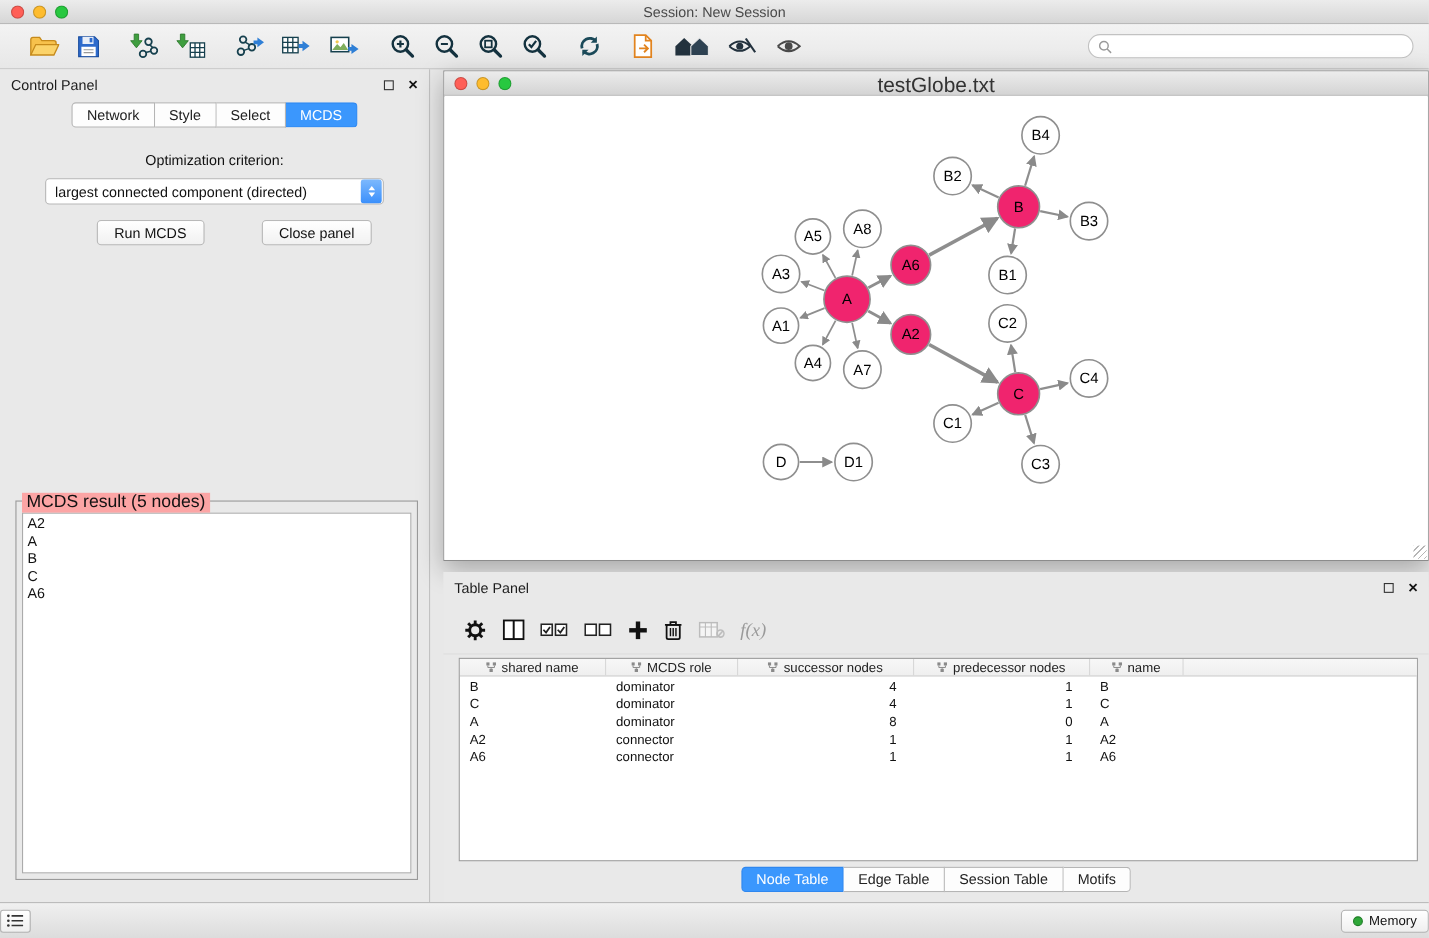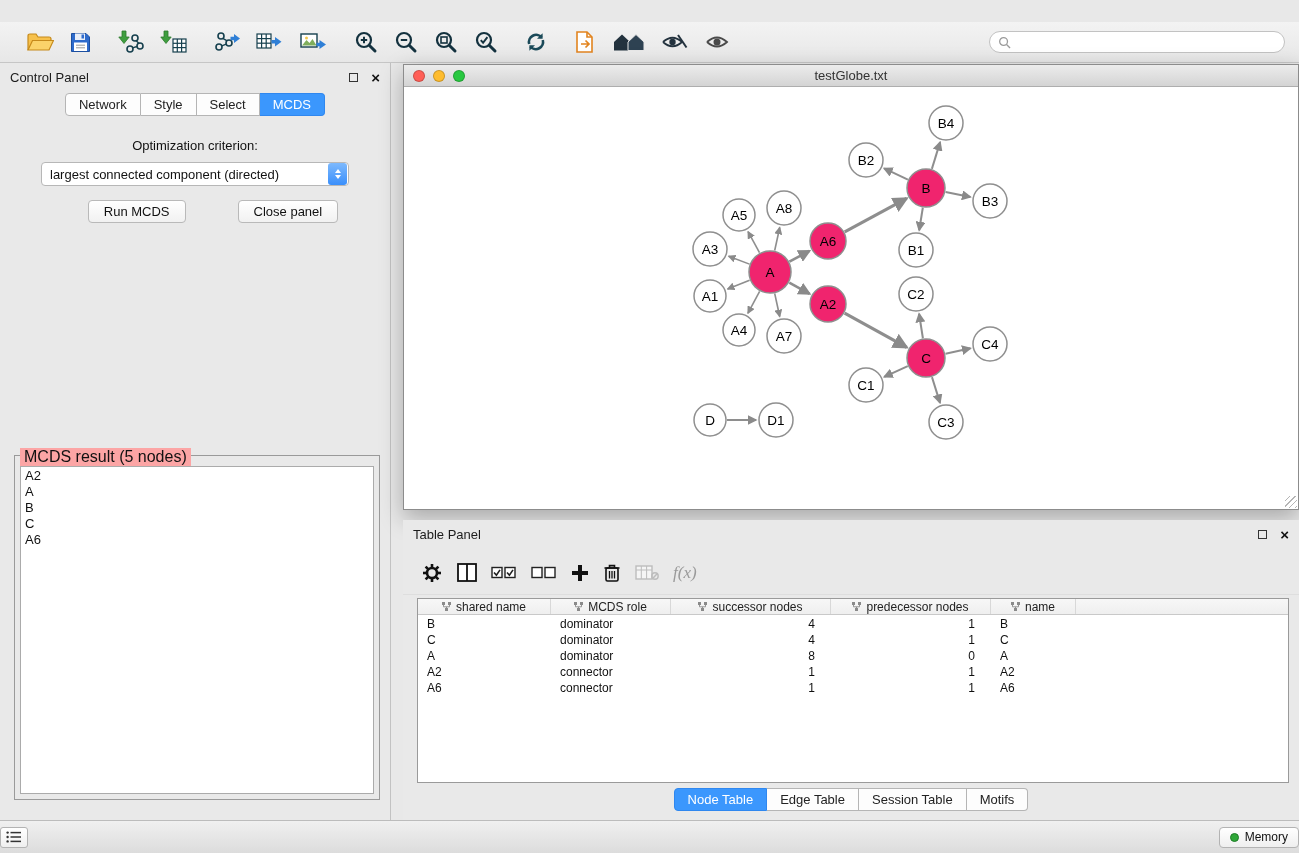--- a/index.html
+++ b/index.html
@@ -43,21 +43,21 @@
 .btn{background:linear-gradient(#ffffff,#f1f1f1);border:1px solid #b9b9b9;border-radius:4px;padding:3px 15px;font-size:13px;color:#111;cursor:pointer;font-family:"Liberation Sans",sans-serif;margin-left:36px;}
 .result-box{position:absolute;left:14px;right:10px;top:392px;bottom:20px;border:1px solid #9a9a9a;padding:10px 5px 5px;}
 .result-legend{position:absolute;top:-8px;left:5px;background:#fca5a5;padding:0 4px;font-size:16px;color:#111;}
 .result-list{width:100%;height:100%;background:#fff;border:1px solid #ababab;overflow:auto;padding:1px 4px;}
 .result-item{font-size:13px;line-height:16px;color:#111;}
 
 
 .net-window{position:absolute;left:403px;top:64px;width:896px;height:446px;background:#fff;border:1px solid #8c8c8c;box-shadow:0 8px 22px rgba(0,0,0,.28);}
 .net-titlebar{position:relative;height:22px;background:linear-gradient(#ececec,#d4d4d4);border-bottom:1px solid #aeaeae;}
 .net-traffic{position:absolute;left:9px;top:5px;display:flex;gap:8px;}
-.net-title{position:absolute;left:0;right:0;top:3px;text-align:center;font-size:13px;color:#333;}
+.net-title{position:absolute;left:0;right:0;top:3px;text-align:center;font-size:19px;color:#333;}
 .net-canvas{position:absolute;top:23px;left:0;right:0;bottom:0;background:#fff;overflow:hidden;}
 .net-canvas svg text{font-family:"Liberation Sans",sans-serif;}
 .resize-grip{position:absolute;right:1px;bottom:1px;width:12px;height:12px;background:
  repeating-linear-gradient(135deg,transparent 0 3px,#b5b5b5 3px 4px);cursor:nwse-resize;}
 
 
 .table-panel{position:absolute;left:403px;top:520px;right:0;bottom:33px;background:#e9e9e9;}
 .tp-toolbar{margin-top:3px;height:44px;display:flex;align-items:center;gap:14px;padding-left:18px;border-bottom:1px solid #dedede;}
 .fx{font-family:"Liberation Serif",serif;font-style:italic;font-size:17px;color:#9a9a9a;}
 .tp-table{position:absolute;left:14px;right:10px;top:78px;bottom:37px;background:#fff;border:1px solid #9a9a9a;overflow:hidden;}
@@ -73,20 +73,28 @@
 .statusbar{position:absolute;left:0;right:0;bottom:0;height:33px;background:linear-gradient(#f0f0f0,#dcdcdc);border-top:1px solid #bcbcbc;display:flex;align-items:center;padding:0 0;}
 .sq-btn{width:28px;height:21px;border:1px solid #b3b3b3;border-radius:3px;background:linear-gradient(#fff,#efefef);display:flex;align-items:center;justify-content:center;cursor:pointer;}
 .memory-btn{margin-left:auto;height:21px;border:1px solid #b3b3b3;border-radius:4px;background:linear-gradient(#fff,#efefef);display:flex;align-items:center;gap:6px;padding:0 10px;font-size:12px;color:#111;cursor:pointer;}
 .mem-dot{width:9px;height:9px;border-radius:50%;background:#2fa738;border:1px solid #1f7d27;}
 </style>
 </head>
 <body>
 
 <div class="screen">
 
+  <div class="titlebar">
+    <div class="traffic">
+      <span class="light red"></span>
+      <span class="light yellow"></span>
+      <span class="light green"></span>
+    </div>
+    <div class="win-title">Session: New Session</div>
+  </div>
 
   <div class="toolbar">
     <div class="tool-group">
       <span class="tbtn">
         <svg width="27" height="21" viewBox="0 0 27 21">
           <path d="M1 18 V4 q0-2 2-2 h6 l2 3 h11 q2 0 2 2 v2" fill="#f7c14c" stroke="#c68a1b" stroke-width="1.2"></path>
           <path d="M1 18 L5.5 8.5 h21 l-4.5 9.5 z" fill="#fbd36a" stroke="#c68a1b" stroke-width="1.2"></path>
         </svg>
       </span>
       <span class="tbtn">

